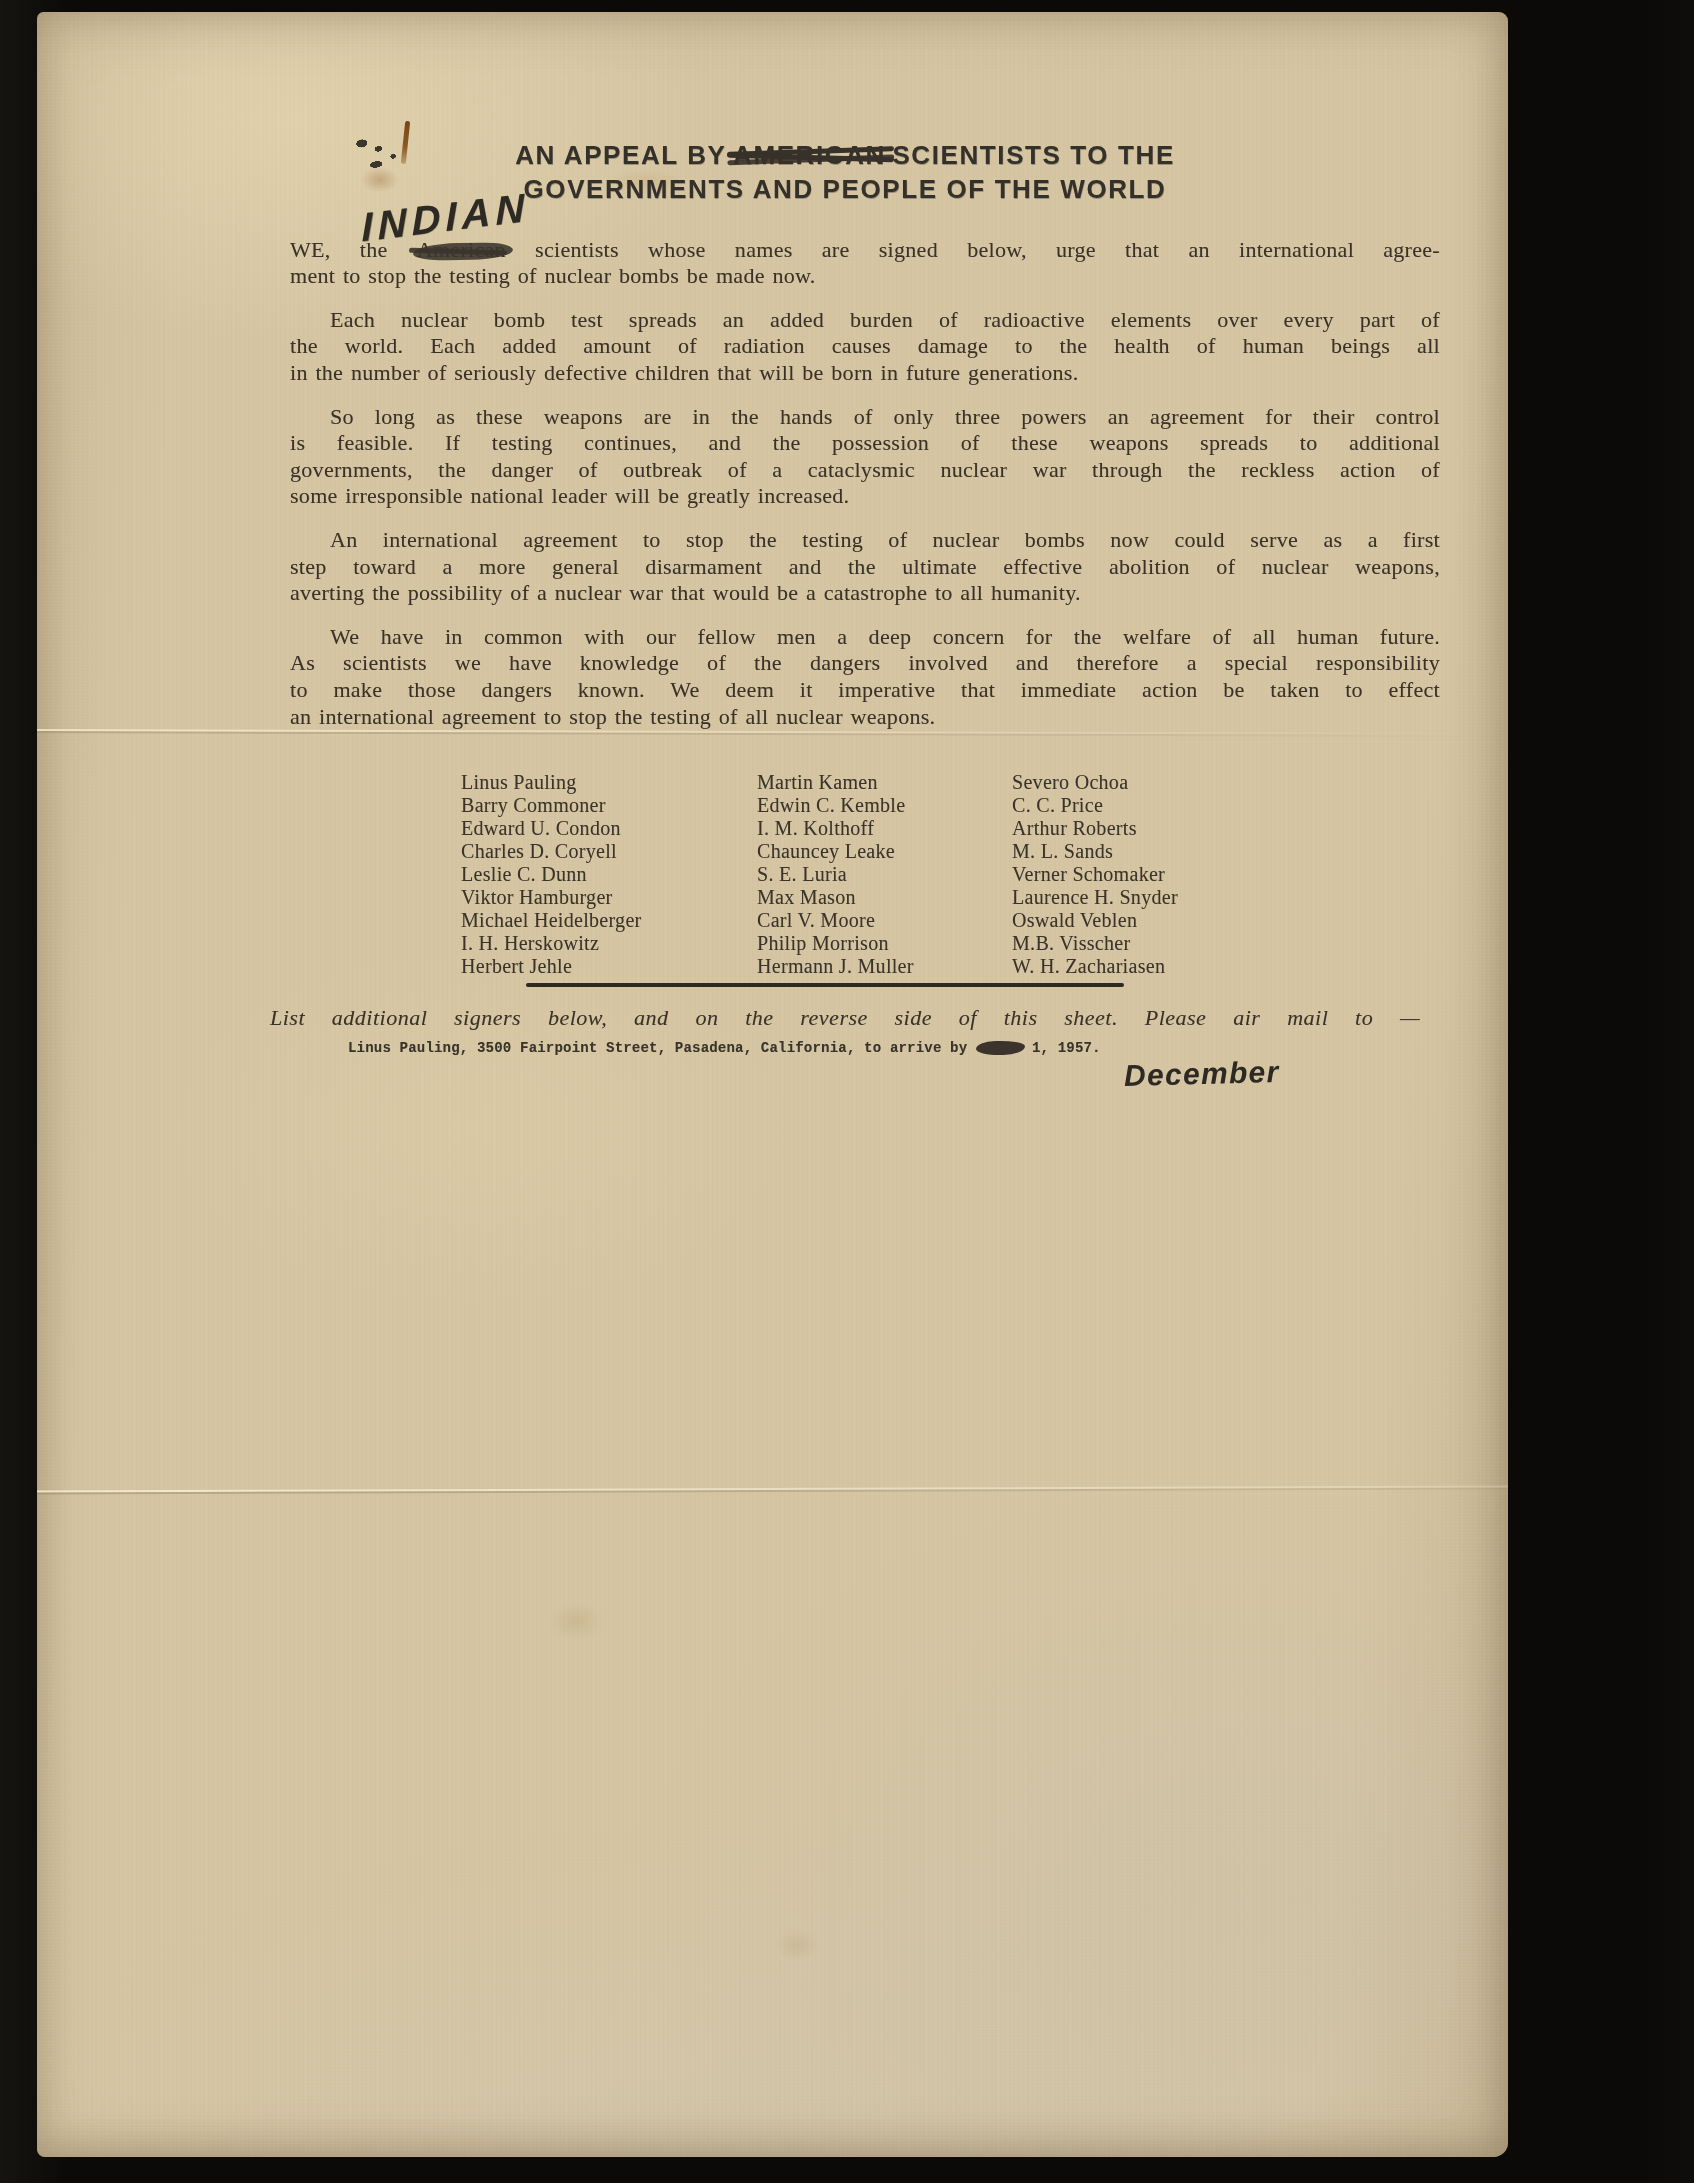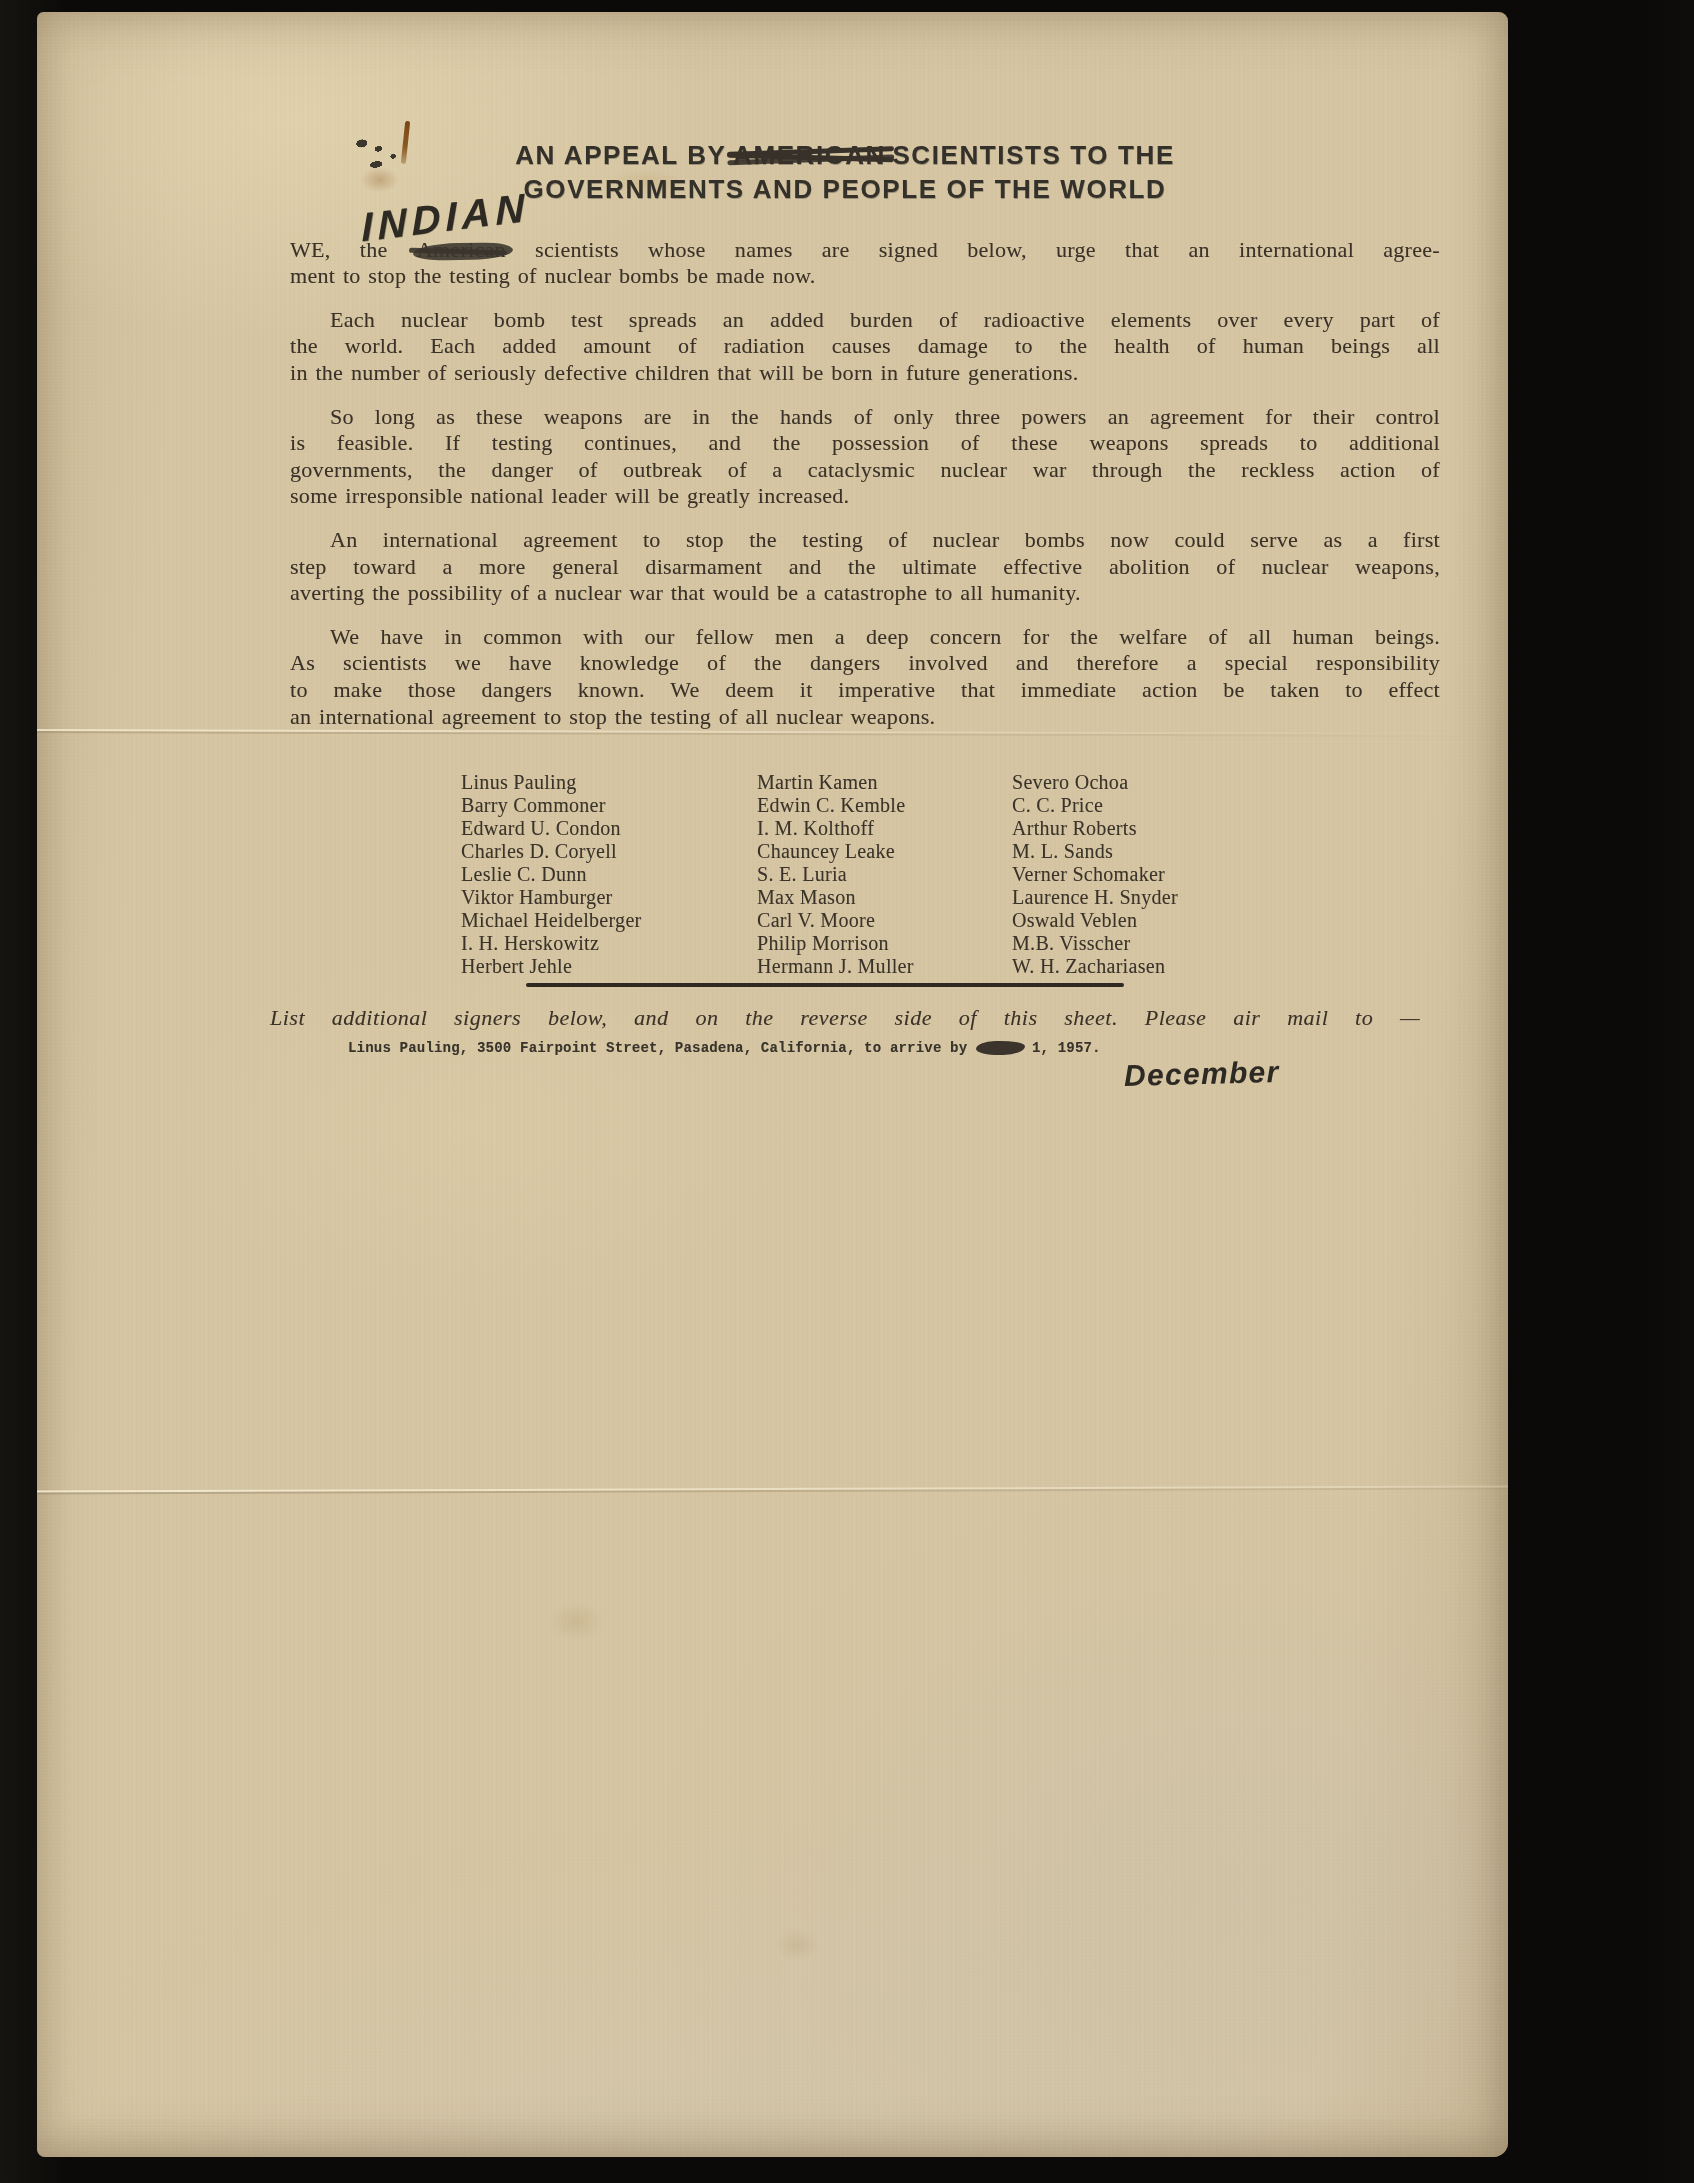--- a/index.html
+++ b/index.html
@@ -202,21 +202,21 @@
         <div class="line jl"><span>is feasible. If testing continues, and the possession of these weapons spreads to additional</span></div>
         <div class="line jl"><span>governments, the danger of outbreak of a cataclysmic nuclear war through the reckless action of</span></div>
         <div class="line"><span>some irresponsible national leader will be greatly increased.</span></div>
       </div>
       <div class="para indent">
         <div class="line jl first"><span>An international agreement to stop the testing of nuclear bombs now could serve as a first</span></div>
         <div class="line jl"><span>step toward a more general disarmament and the ultimate effective abolition of nuclear weapons,</span></div>
         <div class="line"><span>averting the possibility of a nuclear war that would be a catastrophe to all humanity.</span></div>
       </div>
       <div class="para indent">
-        <div class="line jl first"><span>We have in common with our fellow men a deep concern for the welfare of all human beings.</span></div>
+        <div class="line jl first"><span>We have in common with our fellow men a deep concern for the welfare of all human future.</span></div>
         <div class="line jl"><span>As scientists we have knowledge of the dangers involved and therefore a special responsibility</span></div>
         <div class="line jl"><span>to make those dangers known. We deem it imperative that immediate action be taken to effect</span></div>
         <div class="line"><span>an international agreement to stop the testing of all nuclear weapons.</span></div>
       </div>
     </div>
 
   <div class="names" id="names">
       <div class="name-col c0">
         <div class="name-row">Linus Pauling</div>
         <div class="name-row">Barry Commoner</div>

